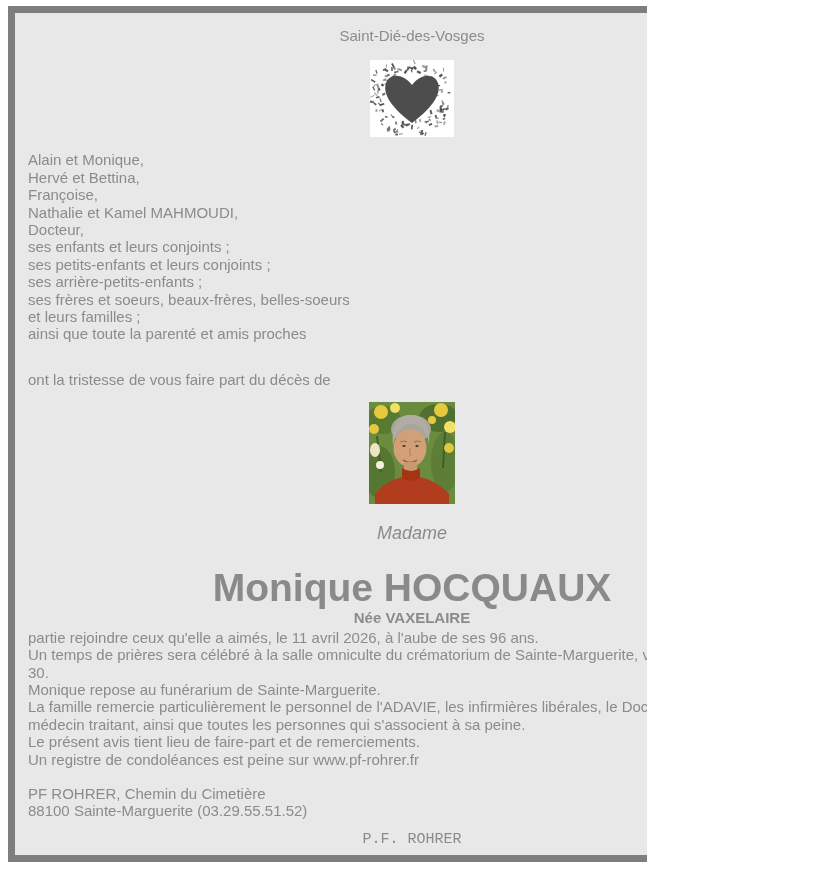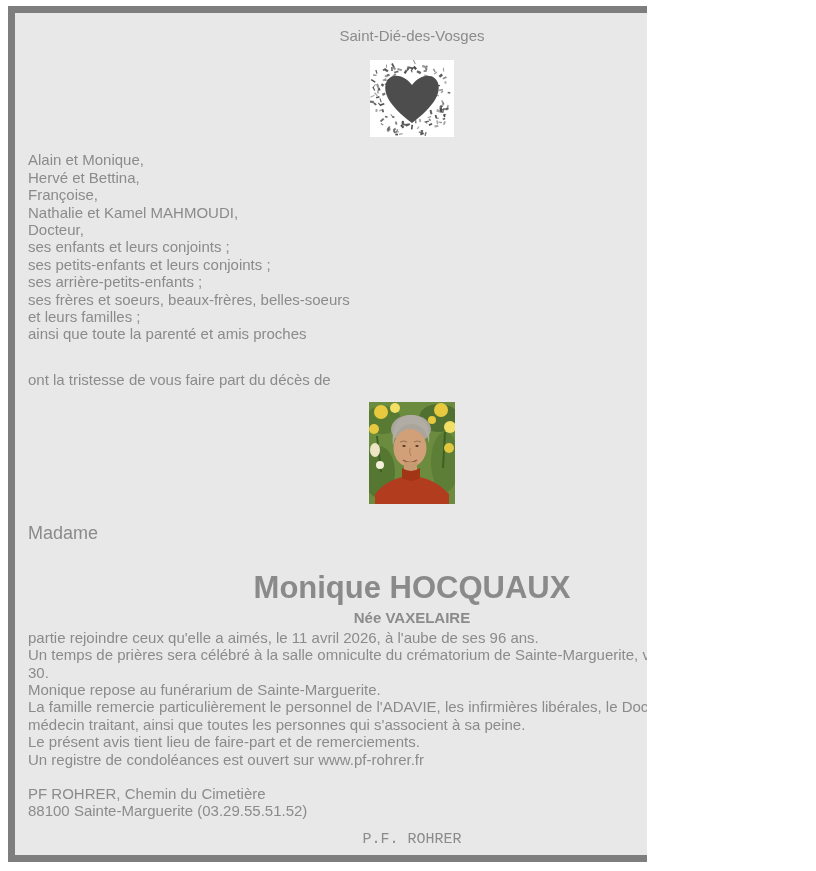--- a/index.html
+++ b/index.html
@@ -44,27 +44,29 @@
   .gap-line { height: 10px; }
   .announcement { margin-top: 18px; }
   .photo-wrap {
     width: 86px;
     height: 102px;
     margin: 14px auto 0 auto;
   }
   .photo-wrap svg { display: block; width: 86px; height: 102px; }
   .salutation {
     margin-top: 19px;
+    text-align: center;
     font-size: 18px;
     line-height: 21px;
+    font-style: italic;
   }
   .deceased-name {
     margin: 26px 0 0 0;
     text-align: center;
-    font-size: 31px;
+    font-size: 39px;
     line-height: 36px;
     font-weight: bold;
     color: #8a8a8a;
   }
   .maiden-name {
     margin-top: 3px;
     text-align: center;
     font-weight: bold;
   }
   .body-text { margin-top: 2px; }
@@ -270,21 +272,21 @@
     <h1 class="deceased-name">Monique HOCQUAUX</h1>
 
     <div class="maiden-name">Née VAXELAIRE</div>
 
     <div class="body-text">
       <p>partie rejoindre ceux qu'elle a aimés, le 11 avril 2026, à l'aube de ses 96 ans.</p>
       <p>Un temps de prières sera célébré à la salle omniculte du crématorium de Sainte-Marguerite, vendredi 17 avril, à 9 h 30.</p>
       <p>Monique repose au funérarium de Sainte-Marguerite.</p>
       <p>La famille remercie particulièrement le personnel de l'ADAVIE, les infirmières libérales, le Docteur Gatel, son médecin traitant, ainsi que toutes les personnes qui s'associent à sa peine.</p>
       <p>Le présent avis tient lieu de faire-part et de remerciements.</p>
-      <p>Un registre de condoléances est ouvert sur www.pf-rohrer.fr</p>
+      <p>Un registre de condoléances est peine sur www.pf-rohrer.fr</p>
     </div>
 
     <div class="address">
       <div>PF ROHRER, Chemin du Cimetière</div>
       <div>88100 Sainte-Marguerite (03.29.55.51.52)</div>
     </div>
 
     <div class="signature">P.F. ROHRER</div>
 
   </div>

